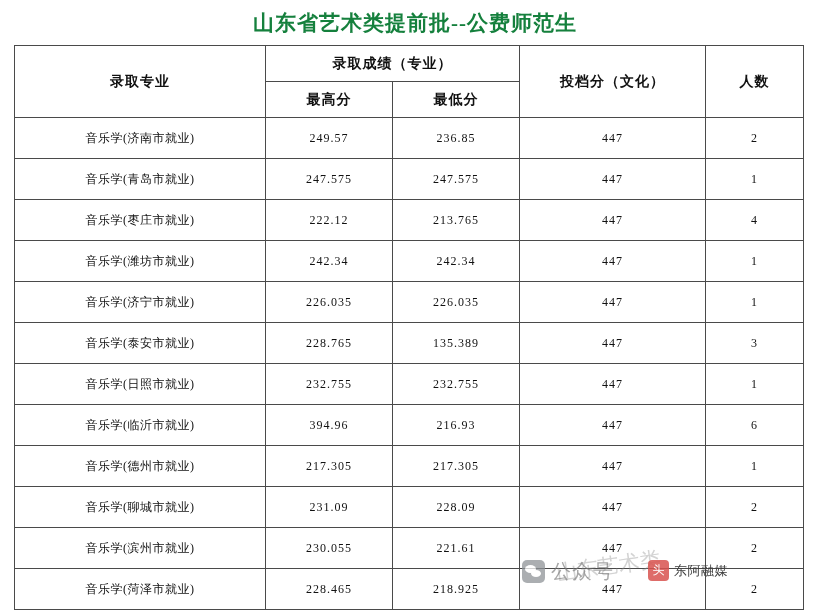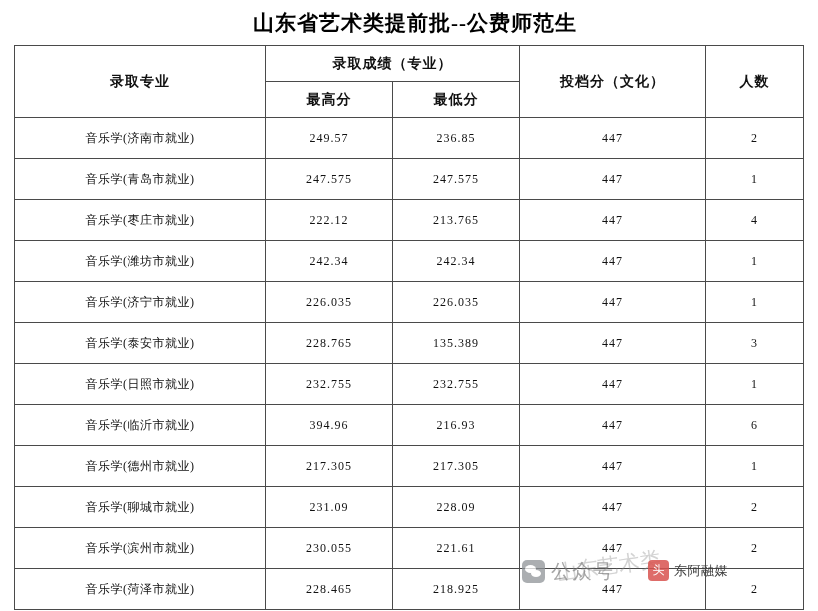--- a/index.html
+++ b/index.html
@@ -20,21 +20,21 @@
     height: 611px;
     position: relative;
     box-sizing: border-box;
   }
   .title {
     text-align: center;
     font-size: 21px;
     font-weight: bold;
     letter-spacing: 1px;
     padding: 9px 0 8px 12px;
-    color: #000000;
+    color: #15803d;
   }
   table.main {
     border-collapse: collapse;
     width: 790px;
     margin: 0 auto;
     table-layout: fixed;
   }
   table.main th, table.main td {
     border: 1px solid #4a4a4a;
     text-align: center;

